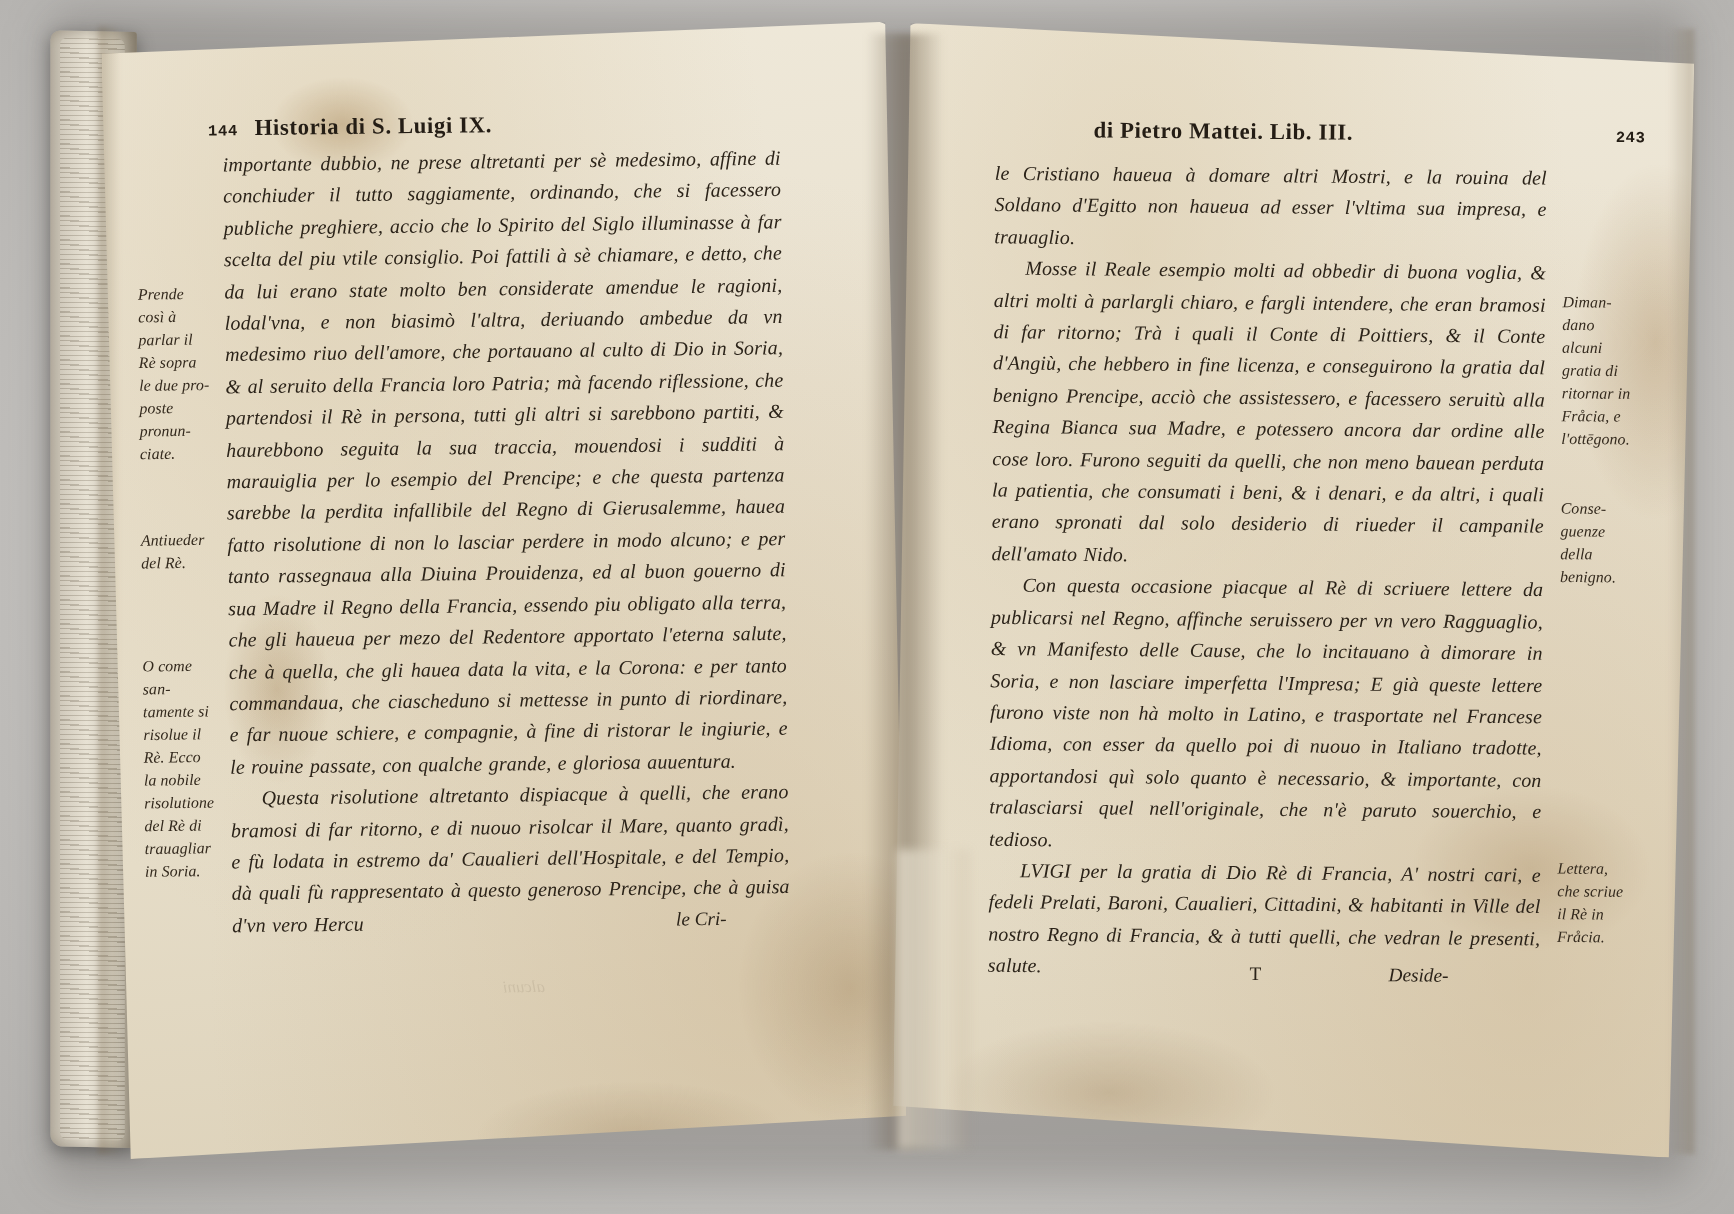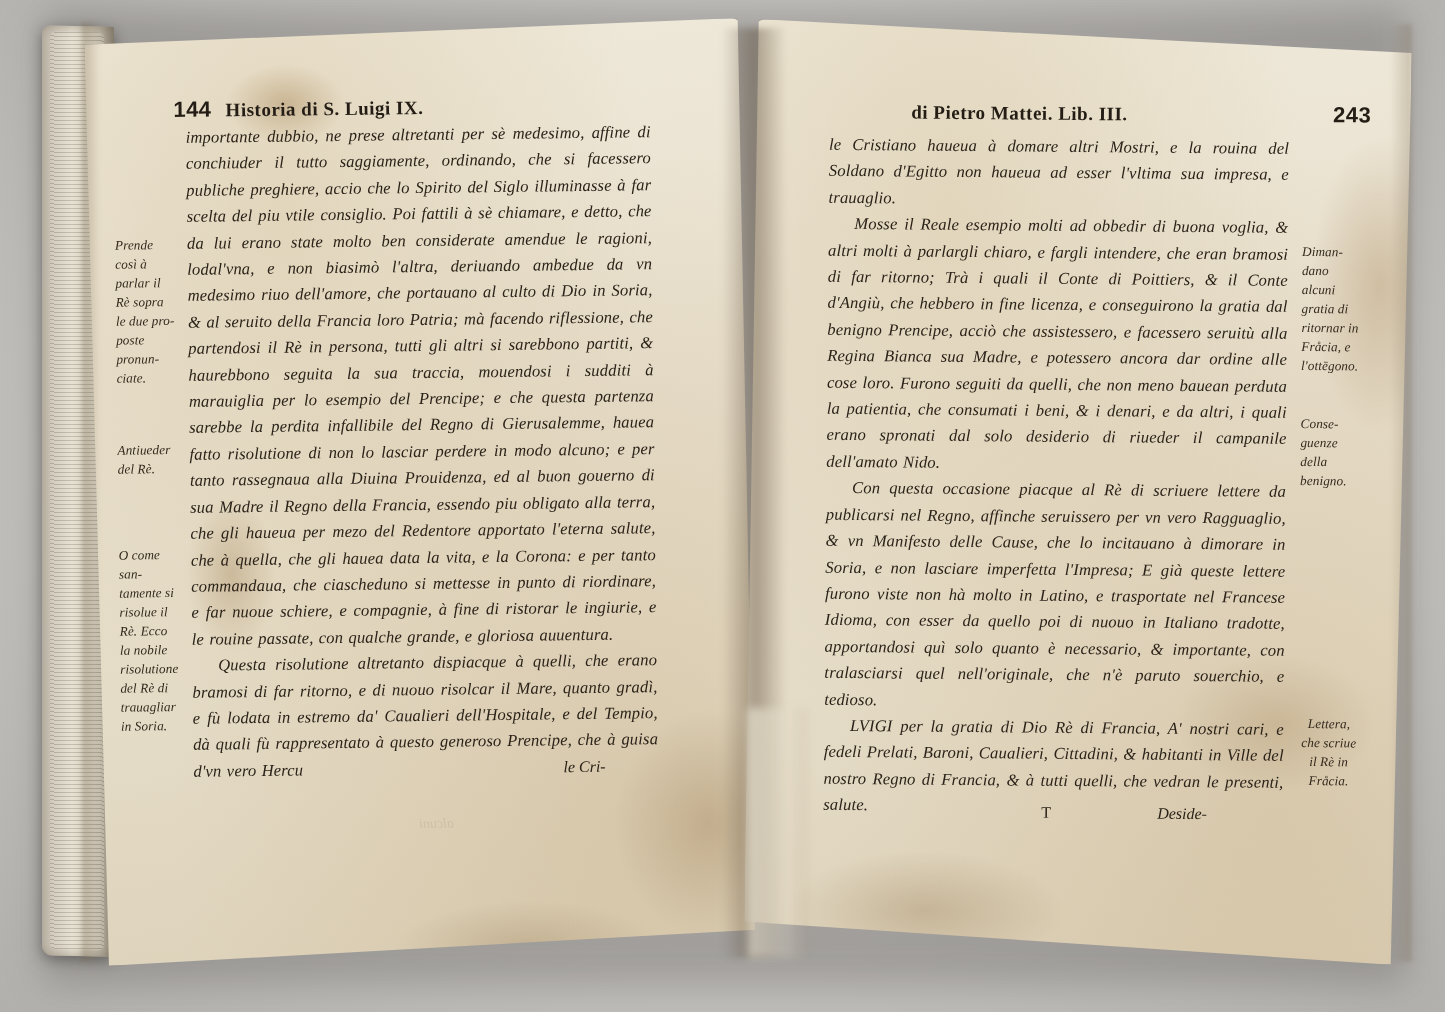--- a/index.html
+++ b/index.html
@@ -129,22 +129,22 @@
   .header-line {
     position: absolute;
     display: flex;
     align-items: baseline;
     font-style: normal;
     font-weight: bold;
     color: #241d15;
     letter-spacing: 0.5px;
   }
   .folio {
-    font-family: Liberation Sans, sans-serif;
-    font-size: 22px;
+    font-family: Liberation Mono, monospace;
+    font-size: 13px;
     font-weight: bold;
   }
   .run-title {
     font-family: "Liberation Serif", serif;
     font-size: 19px;
     font-weight: bold;
     font-style: normal;
   }
 
   .body-text {
@@ -272,21 +272,21 @@
 
       <div class="text-col body-text" style="left:78px; top:112px; width:460px;">
         <p class="noindent">le Cristiano haueua à domare altri Mostri, e la rouina del Soldano d'Egitto non haueua ad esser l'vltima sua impresa, e trauaglio.</p>
         <p>Mosse il Reale esempio molti ad obbedir di buona vo­glia, &amp; altri molti à parlargli chiaro, e fargli intendere, che eran bramosi di far ritorno; Trà i quali il Conte di Poittiers, &amp; il Conte d'Angiù, che hebbero in fine licen­za, e conseguirono la gratia dal benigno Prencipe, acciò che assistessero, e facessero seruitù alla Regina Bianca sua Madre, e potessero ancora dar ordine alle cose loro. Fu­rono seguiti da quelli, che non meno bauean perduta la patientia, che consumati i beni, &amp; i denari, e da altri, i quali erano spronati dal solo desiderio di riueder il cam­panile dell'amato Nido.</p>
         <p>Con questa occasione piacque al Rè di scriuere lettere da publicarsi nel Regno, affinche seruissero per vn vero Ragguaglio, &amp; vn Manifesto delle Cause, che lo incita­uano à dimorare in Soria, e non lasciare imperfetta l'Im­presa; E già queste lettere furono viste non hà molto in Latino, e trasportate nel Francese Idioma, con esser da quello poi di nuouo in Italiano tradotte, apportandosi quì solo quanto è necessario, &amp; importante, con trala­sciarsi quel nell'originale, che n'è paruto souerchio, e tedioso.</p>
         <p>LVIGI per la gratia di Dio Rè di Francia, A' nostri cari, e fedeli Prelati, Baroni, Caualieri, Cittadini, &amp; habitanti in Ville del nostro Regno di Francia, &amp; à tut­ti quelli, che vedran le presenti, salute.</p>
       </div>
 
       <div class="margin-note right-side" style="left:552px; top:218px;">Diman­dano alcuni gratia di ritor­nar in Fråcia, e l'ottē­gono.</div>
       <div class="margin-note right-side" style="left:552px; top:390px;">Conse­guenze della benigno.</div>
-      <div class="margin-note right-side" style="left:552px; top:690px;text-align:center;">Lette­ra, che scriue il Rè in Fråcia.</div>
+      <div class="margin-note right-side" style="left:552px; top:690px;">Lette­ra, che scriue il Rè in Fråcia.</div>
 
       <div class="signature" style="left:296px; top:782px;">T</div>
       <div class="catchword" style="left:412px; top:782px;">Deside-</div>
     </div>
 
     <div class="gutter"></div>
     <div class="page-curl"></div>
     <div class="edge-hi edge-left"></div>
     <div class="edge-hi edge-right"></div>
   </div>

